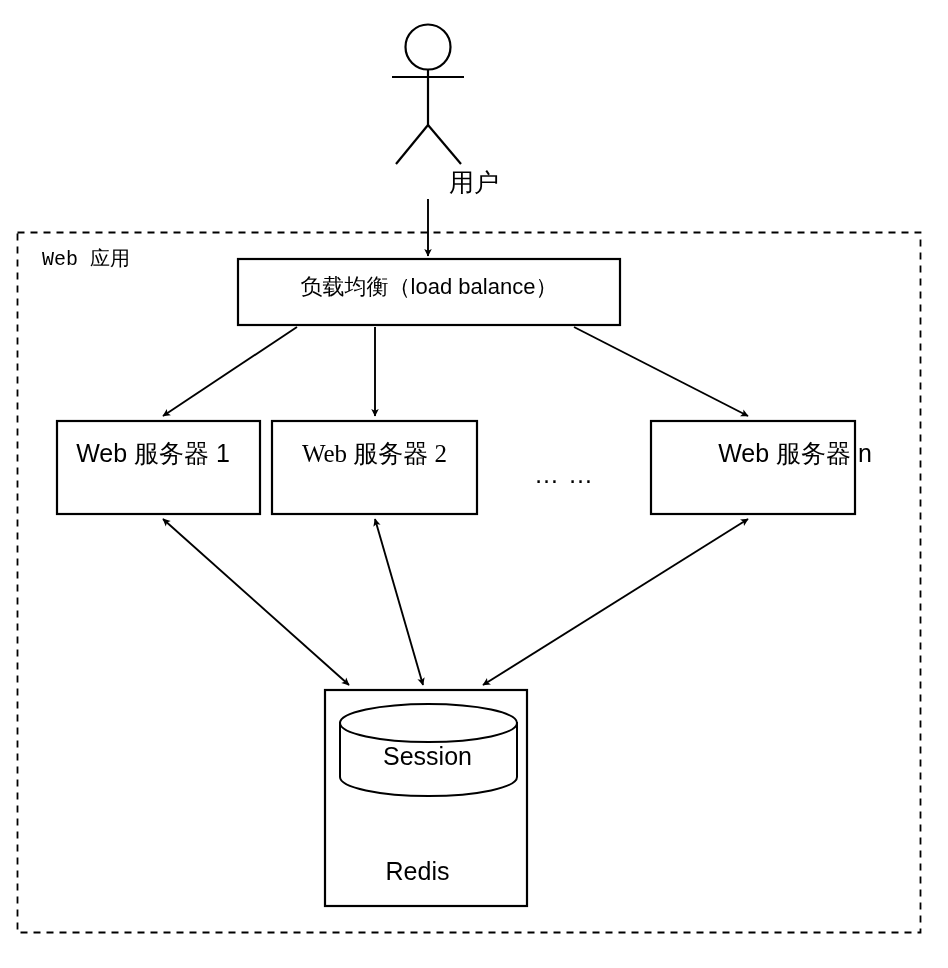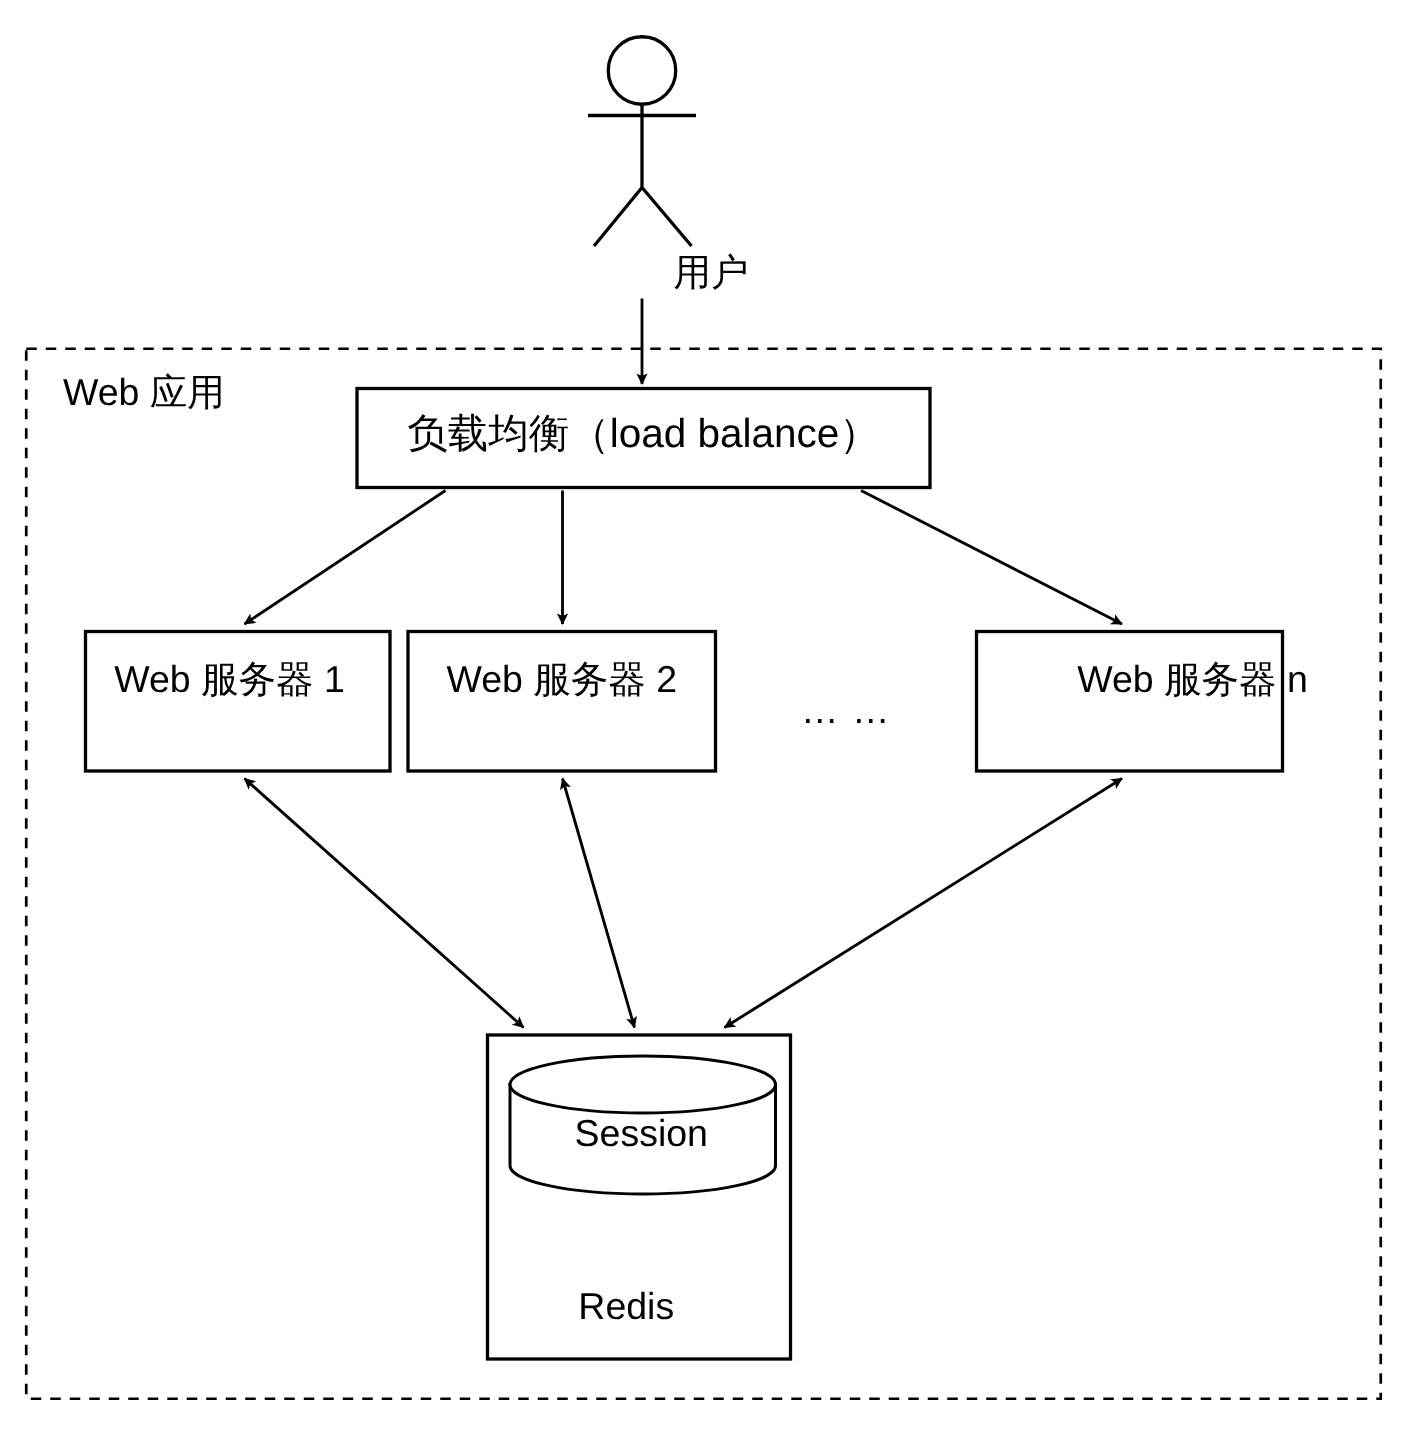--- a/index.html
+++ b/index.html
@@ -38,38 +38,39 @@
     left: 0;
     top: 170px;
     width: 948px;
     text-align: center;
     font-size: 25px;
   }
   
   .container-label {
     left: 42px;
     top: 250px;
-    font-size: 25px;
+    font-size: 20px;
+    font-family: Liberation Mono, monospace;
   }
   
   .lb-label {
     left: 238px;
     top: 276px;
     width: 382px;
     text-align: center;
-    font-size: 27px;
+    font-size: 22px;
   }
   
   .srv-label {
     top: 441px;
     text-align: center;
     font-size: 25px;
   }
   .srv1-label { left: 57px;  width: 192px; }
-  .srv2-label { left: 272px; width: 205px; }
+  .srv2-label { left: 272px; width: 205px; font-family: Liberation Serif, serif; }
   .srvn-label { left: 651px; width: 204px; padding-left: 42px; }
   
   .ellipsis-label {
     left: 477px;
     top: 462px;
     width: 174px;
     text-align: center;
     font-size: 25px;
     letter-spacing: 1px;
   }

